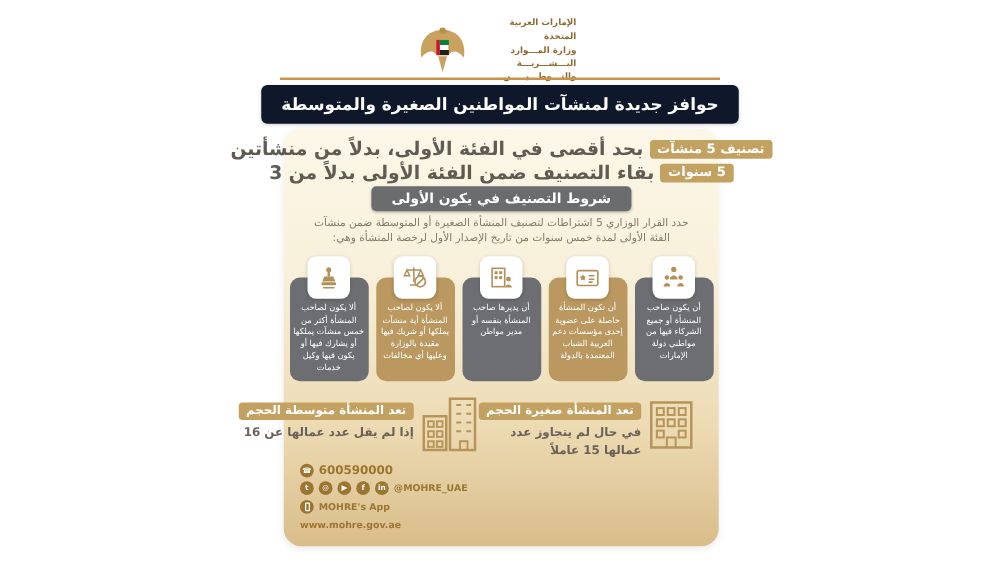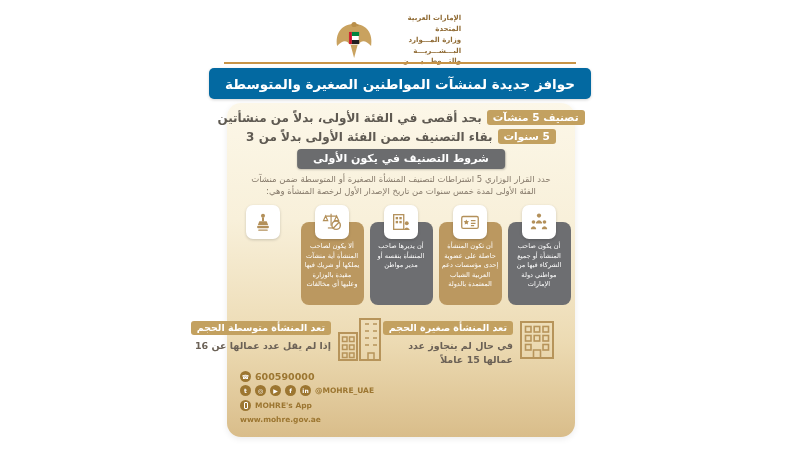--- a/index.html
+++ b/index.html
@@ -7,33 +7,33 @@
   .canvas { position:relative; width:800px; height:450px; background:#ffffff; overflow:hidden; }
 
   
   .gov-header { position:absolute; top:13px; left:50%; transform:translateX(-53%);
     display:flex; align-items:center; gap:8px; }
   .gov-lines { width:76px; text-align:right; color:#8f6a33; font-size:7px; font-weight:600; line-height:1.55; }
   .divider { position:absolute; top:62px; left:224px; width:352px; height:1.6px; background:#c89447; }
 
   
   .title-banner { position:absolute; top:68px; left:50%; transform:translateX(-50%);
-    width:382px; height:31px; background:#0369a1; border-radius:5px;
+    width:382px; height:31px; background:#0f172a; border-radius:5px;
     color:#ffffff; font-size:13.5px; font-weight:bold; display:flex; align-items:center; justify-content:center;
     box-shadow:0 1px 3px rgba(0,0,0,.18); }
 
   
   .panel { position:absolute; top:103px; left:227px; width:348px; height:334px; border-radius:14px;
     background:linear-gradient(180deg,#fcf7e8 0%,#f8f0da 35%,#ecdab2 72%,#d9bd8a 100%);
     box-shadow:0 2px 6px rgba(0,0,0,.08); }
 
   .inc-line { position:absolute; left:0; right:0; display:flex; justify-content:center; align-items:center; gap:5px; }
   .inc-line.l1 { top:7px; } .inc-line.l2 { top:26px; }
   .chip { background:#c3a160; color:#ffffff; font-weight:bold; border-radius:3px; padding:1px 6px 2px; font-size:10.5px; white-space:nowrap; }
-  .inc-text { color:#5f5a52; font-size:12px; font-weight:600; white-space:nowrap; }
+  .inc-text { color:#5f5a52; font-size:15px; font-weight:600; white-space:nowrap; }
 
   .gray-btn { position:absolute; top:46px; left:50%; transform:translateX(-50%);
     background:#6b6c6e; color:#ffffff; font-size:11px; font-weight:bold;
     padding:3px 16px 4px; border-radius:4px; white-space:nowrap; box-shadow:0 1px 2px rgba(0,0,0,.2); }
 
   .intro { position:absolute; top:70px; left:50%; transform:translateX(-50%);
     width:312px; text-align:center; color:#85796a; font-size:8.5px; line-height:1.45; }
 
   
   .cards { position:absolute; top:102px; left:0; right:0; display:flex; justify-content:center; gap:6px; }
@@ -166,20 +166,21 @@
       <div class="card">
         <div class="icon-box">
           <svg width="22" height="22" viewBox="0 0 24 24" fill="#b3905a">
             <circle cx="12" cy="5.2" r="2.2"></circle>
             <rect x="10.9" y="7" width="2.2" height="4.2"></rect>
             <path d="M8 11.2 h8 l1.6 4.2 h-11.2 z"></path>
             <rect x="5.6" y="16.2" width="12.8" height="2.6" rx="1"></rect>
             <rect x="6.8" y="20.2" width="10.4" height="1.3" rx=".6"></rect>
           </svg>
         </div>
+        <div class="card-body gray">ألا يكون لصاحب المنشأة أكثر من خمس منشآت يملكها أو يشارك فيها أو يكون فيها وكيل خدمات</div>
       </div>
     </div>
 
     <div class="def-group def-right" dir="rtl">
       <svg width="40" height="44" viewBox="0 0 40 44" fill="none" stroke="#b7945a" stroke-width="2">
         <rect x="4" y="6" width="32" height="36"></rect>
         <g stroke-width="1.6">
           <rect x="8.5" y="10.5" width="5.5" height="5.5"></rect>
             <rect x="17.2" y="10.5" width="5.5" height="5.5"></rect>
             <rect x="26" y="10.5" width="5.5" height="5.5"></rect>

